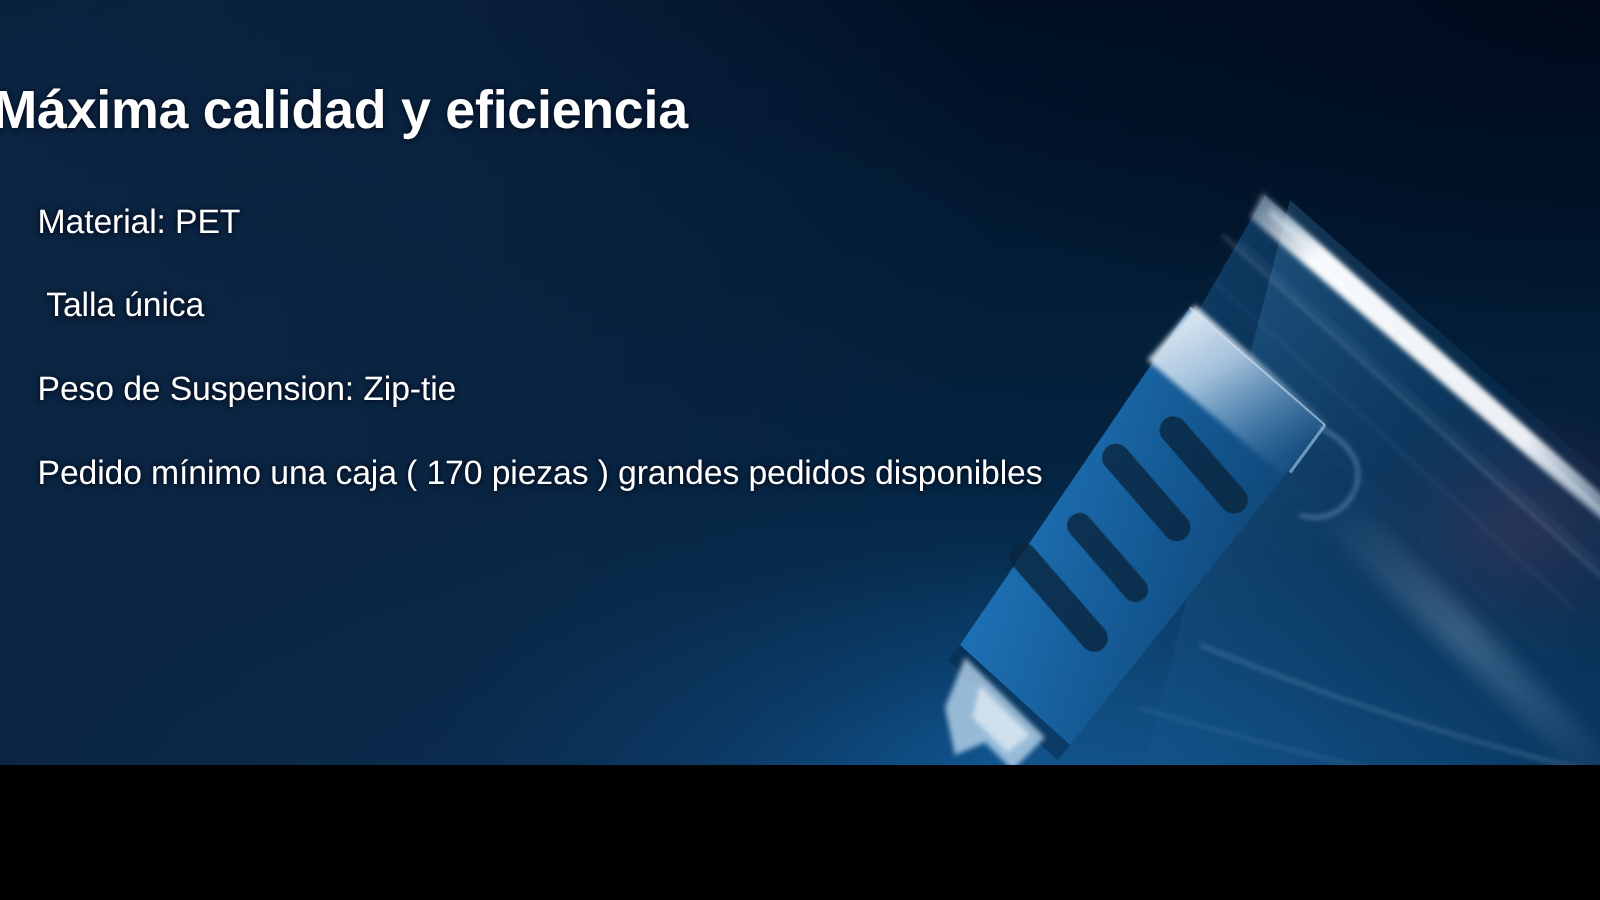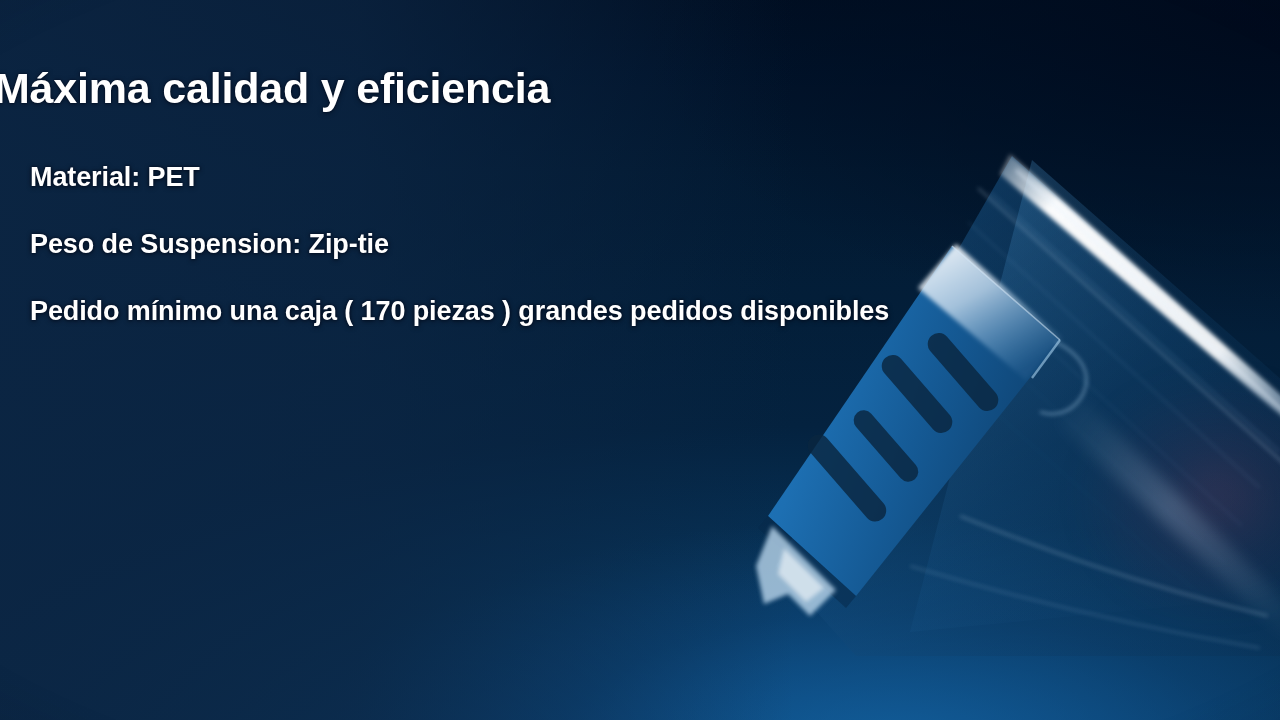--- a/index.html
+++ b/index.html
@@ -8,21 +8,21 @@
     padding: 0;
     background: #000;
   }
   body {
     font-family: "Liberation Sans", sans-serif;
   }
 
   .banner {
     position: relative;
     width: 1280px;
-    height: 720px;
+    height: 612px;
     overflow: hidden;
     background: #0b2a4a;
     user-select: none;
   }
 
   
   .bg-base {
     position: absolute;
     inset: 0;
     background:
@@ -119,21 +119,21 @@
     text-shadow: 0 1px 5px rgba(0,10,26,0.75), 0 0 2px rgba(0,10,26,0.65);
   }
   .spec-list {
     position: absolute;
     left: 30px;
     top: 164px;
     width: 1240px;
   }
   .spec-line {
     font-size: 27px;
-    font-weight: bold;
+    font-weight: normal;
     color: #ffffff;
     line-height: 1;
     height: 67px;
     white-space: pre;
     letter-spacing: -0.1px;
     text-shadow: 0 1px 5px rgba(0,10,26,0.85), 0 0 3px rgba(0,10,26,0.7);
   }
 </style>
 </head>
 <body>
@@ -247,17 +247,18 @@
       </g>
     </svg>
   </div>
 
   <div class="bg-vignette"></div>
 
   <h1 class="headline">Máxima calidad y eficiencia</h1>
 
   <div class="spec-list">
     <div class="spec-line">Material: PET</div>
+    <div class="spec-line"> Talla única</div>
     <div class="spec-line">Peso de Suspension: Zip-tie</div>
     <div class="spec-line">Pedido mínimo una caja ( 170 piezas ) grandes pedidos disponibles</div>
   </div>
 
 </div>
 
 </body></html>

